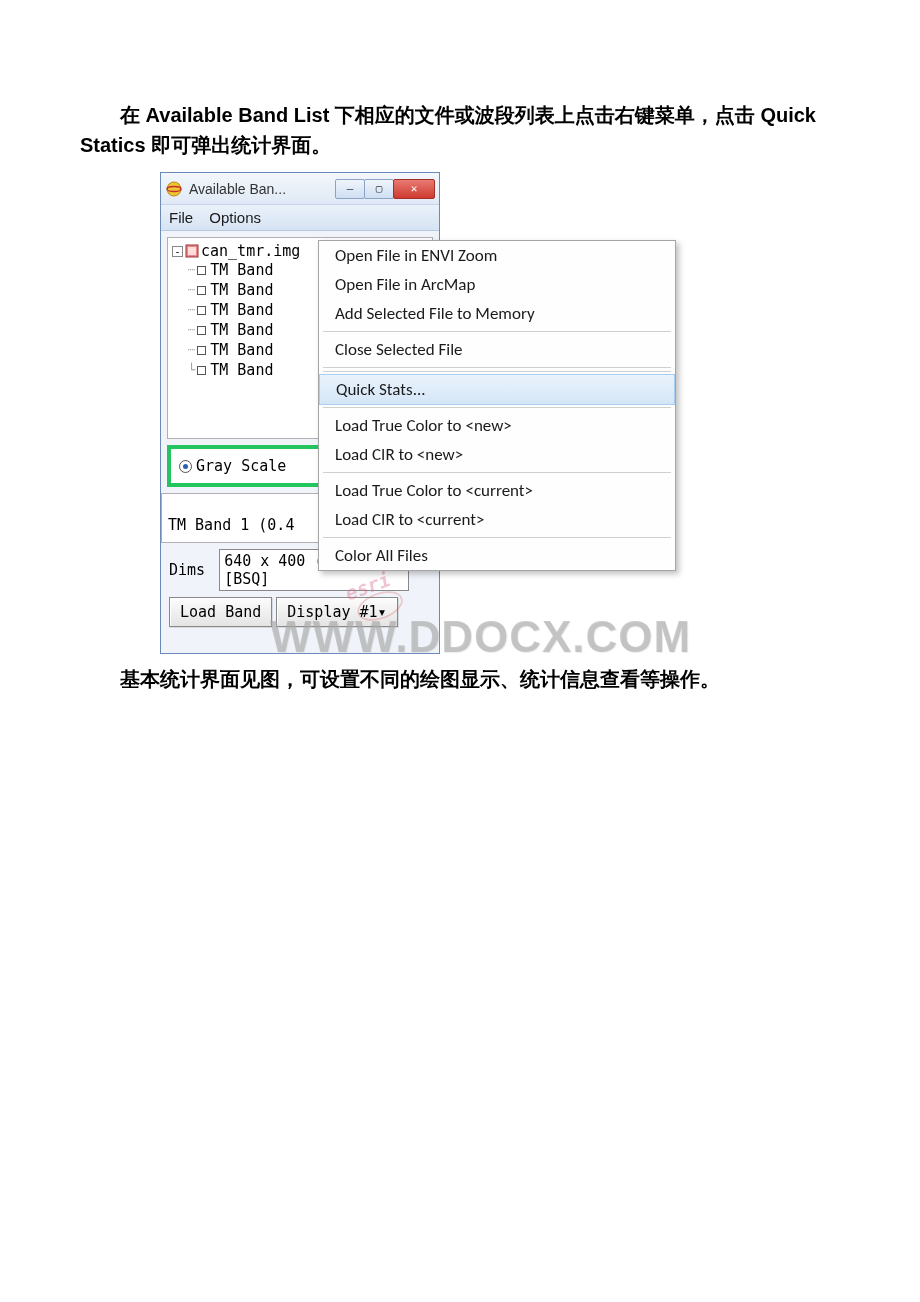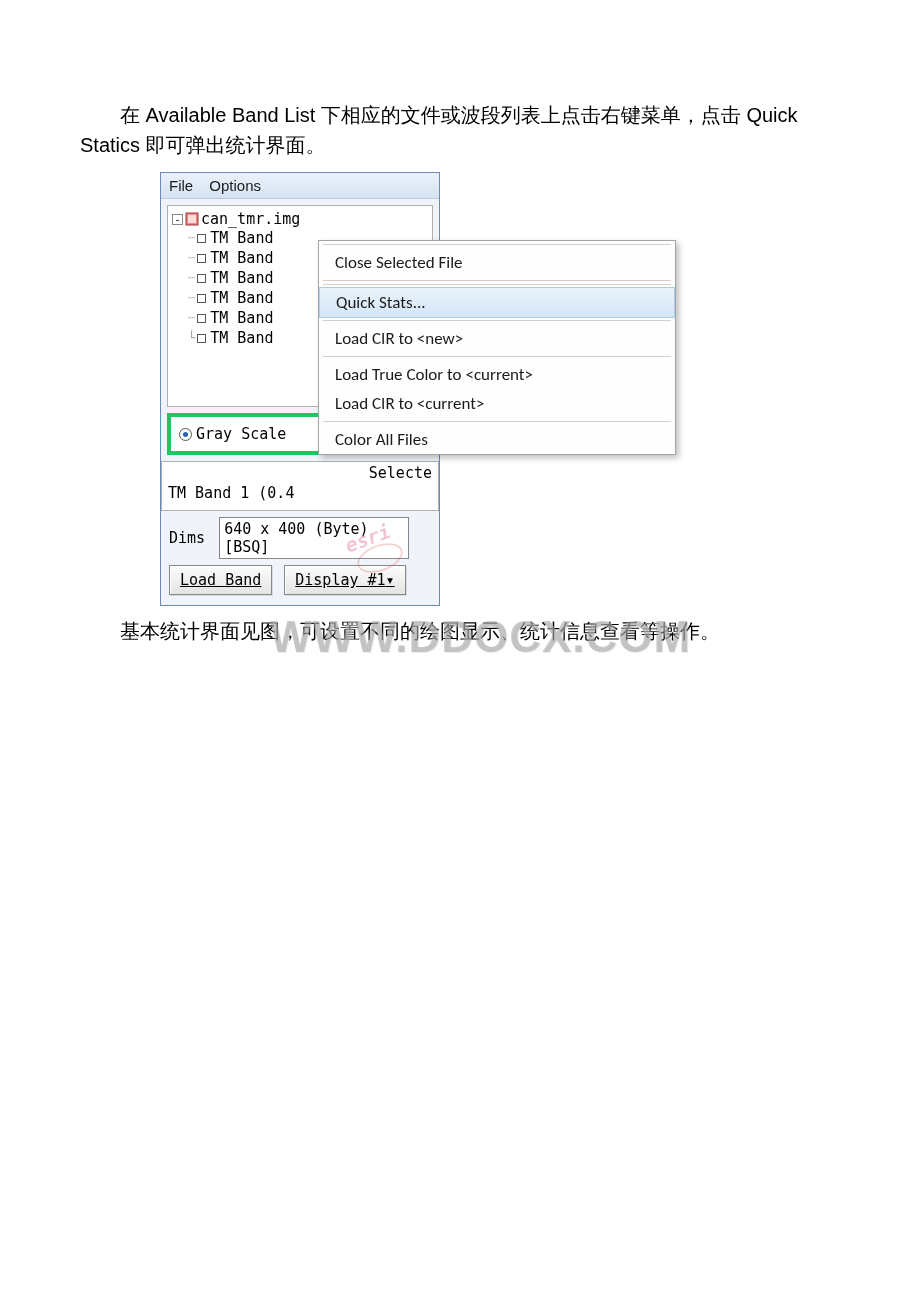--- a/index.html
+++ b/index.html
@@ -11,20 +11,21 @@
       font-family: "Microsoft YaHei", "SimSun", Arial, sans-serif;
       font-size: 20px;
       color: #000;
       background: #fff;
       padding: 100px 80px;
       width: 920px;
     }
     .paragraph {
       line-height: 1.5;
       margin-bottom: 12px;
+      font-weight: bold;
     }
     .indent {
       text-indent: 2em;
     }
     .screenshot {
       margin: 10px 0 10px 80px;
       position: relative;
       width: 535px;
     }
     .window {
@@ -193,24 +194,23 @@
     }
     .dims-input {
       border: 1px solid #888;
       background: #fff;
       padding: 2px 4px;
       font-family: "SimSun", monospace;
       font-size: 15px;
       width: 190px;
     }
     .load-row {
-      margin: 6px 8px 10px 8px;
-      display: flex;
-      gap: 12px;
-      text-decoration: underline;
+      margin: 6px 8px 26px 8px;
+      display: flex;
+      gap: 4px;
     }
     .btn-classic {
       border: 1px solid #888;
       background: linear-gradient(to bottom, #fcfcfc, #e4e4e4);
       padding: 5px 10px;
       font-family: "SimSun", monospace;
       font-size: 15px;
       box-shadow: inset 1px 1px 0 #fff, 1px 1px 0 rgba(0,0,0,0.1);
     }
     .context-menu {
@@ -266,20 +266,34 @@
     .esri-stamp svg { width: 100%; height: 100%; }
   </style>
 </head>
 <body>
 
 <p class="paragraph indent">在 Available Band List 下相应的文件或波段列表上点击右键菜单，点击 Quick Statics 即可弹出统计界面。</p>
 
 <div class="screenshot">
 
   <div class="window">
+    <div class="titlebar">
+      <span class="title-icon">
+        <svg viewBox="0 0 18 18">
+            <circle cx="9" cy="9" r="7" fill="#f0c430" stroke="#b88910"></circle>
+            <ellipse cx="9" cy="9" rx="7" ry="2.5" fill="none" stroke="#c03030" stroke-width="1.3"></ellipse>
+          </svg>
+      </span>
+      <span class="title-text">Available Ban...</span>
+      <div class="win-controls">
+        <div class="win-btn">—</div>
+        <div class="win-btn">▢</div>
+        <div class="win-btn close">✕</div>
+      </div>
+    </div>
 
     <div class="menubar">
       <span>File</span>
       <span>Options</span>
     </div>
 
     <div class="tree-area">
       <div class="tree-root">
         <span class="tree-toggle">-</span>
         <span class="file-icon">
@@ -350,26 +364,32 @@
       <svg viewBox="0 0 100 80">
         <g transform="rotate(-20 50 40)">
           <text x="20" y="30" font-size="22" font-style="italic" font-weight="bold" fill="#d68" opacity="0.7">esri</text>
           <ellipse cx="52" cy="48" rx="26" ry="14" fill="none" stroke="#d55" stroke-width="2" opacity="0.5"></ellipse>
         </g>
       </svg>
     </div>
   </div>
 
   <div class="context-menu">
+    <div class="menu-group">
+      <div class="menu-item">Open File in ENVI Zoom</div>
+      <div class="menu-item">Open File in ArcMap</div>
+      <div class="menu-item">Add Selected File to Memory</div>
+    </div>
     <div class="menu-sep"></div>
     <div class="menu-item">Close Selected File</div>
     <div class="menu-sep"></div>
     <div class="menu-sep"></div>
     <div class="menu-item highlight">Quick Stats...</div>
     <div class="menu-sep"></div>
+    <div class="menu-item">Load True Color to &lt;new&gt;</div>
     <div class="menu-item">Load CIR to &lt;new&gt;</div>
     <div class="menu-sep"></div>
     <div class="menu-item">Load True Color to &lt;current&gt;</div>
     <div class="menu-item">Load CIR to &lt;current&gt;</div>
     <div class="menu-sep"></div>
     <div class="menu-item">Color All Files</div>
   </div>
 
   <div class="watermark">WWW.DDOCX.COM</div>
 

